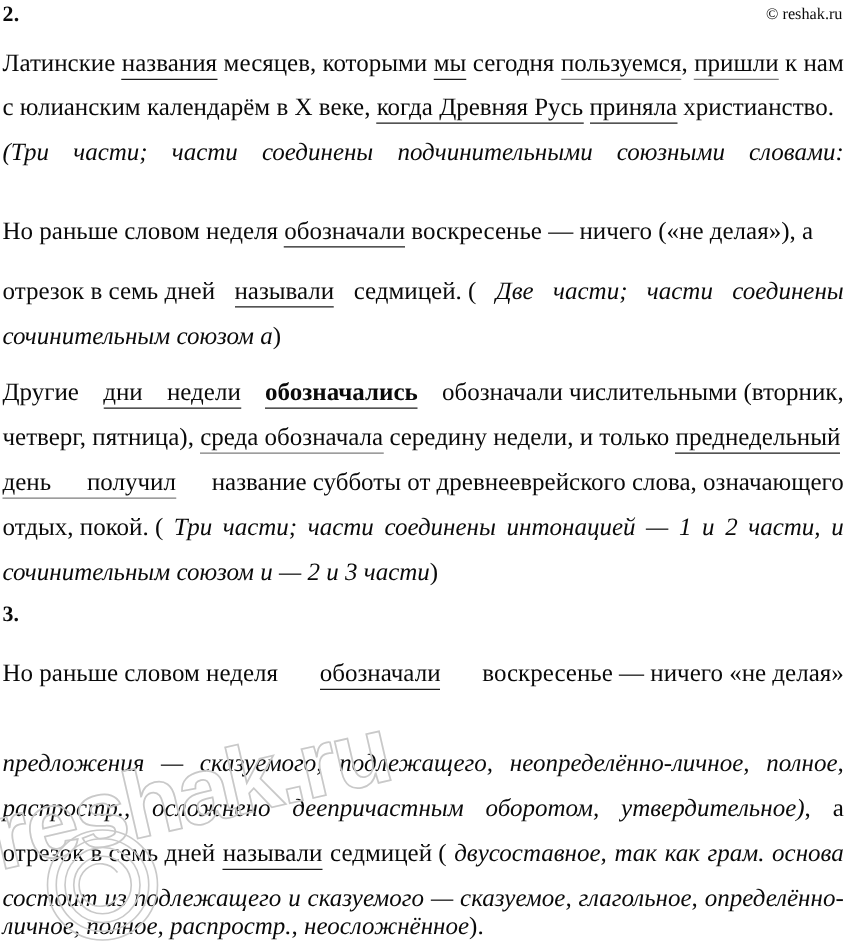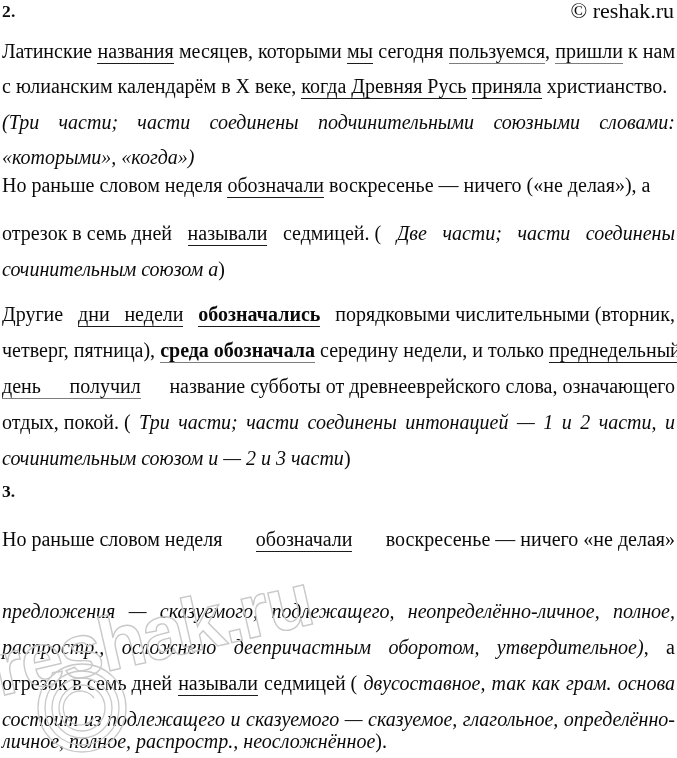--- a/index.html
+++ b/index.html
@@ -38,21 +38,21 @@
     top: 0px;
     font-weight: bold;
     font-size: 17.5px;
     line-height: 22px;
     letter-spacing: 0.2px;
   }
   .copyright {
     position: absolute;
     right: 3px;
     top: 0px;
-    font-size: 22px;
+    font-size: 13px;
     line-height: 22px;
     white-space: nowrap;
   }
   .para.lastline-left > :last-child { }
 
   .para i, .ital {
     font-style: italic;
   }
 
   u.ul {
@@ -144,23 +144,20 @@
     <span class="w">с юлианским календарём в X веке,</span> 
     <u class="ul" style="border-bottom-color: rgb(28, 28, 28);">когда Древняя Русь</u> 
     <u class="ul" style="border-bottom-color: rgb(28, 28, 28);">приняла</u> 
     <span class="w">христианство.</span>
   </div>
 
   <div class="ln" style="top:111px;">
     <i class="ital">(Три части; части соединены подчинительными союзными словами:</i>
   </div>
 
-  <div class="ln natural" style="top:146px;">
-    <i class="ital">«которыми», «когда»)</i>
-  </div>
 
   <div class="ln natural" style="top:174px;">
     <span class="w">Но раньше словом неделя</span> 
     <u class="ul" style="border-bottom-color: rgb(28, 28, 28);">обозначали</u> 
     <span class="w">воскресенье — ничего («не делая»), а</span>
   </div>
 
   <div class="ln" style="top:222px;">
     <span class="w">отрезок в семь дней</span> 
     <u class="ul" style="border-bottom-color: rgb(28, 28, 28);">называли</u> 
@@ -169,26 +166,26 @@
   </div>
 
   <div class="ln natural" style="top:258px;">
     <i class="ital">сочинительным союзом а</i><span>)</span>
   </div>
 
   <div class="ln" style="top:303px;">
     <span class="w">Другие</span> 
     <u class="ul" style="border-bottom-color: rgb(28, 28, 28);">дни недели</u> 
     <u class="ul" style="border-bottom-color: rgb(28, 28, 28); font-weight: bold;">обозначались</u> 
-    <span class="w">порядковыми числительными (вторник,</span>
+    <span class="w">обозначали числительными (вторник,</span>
   </div>
 
   <div class="ln natural" style="top:339px;">
     <span class="w">четверг, пятница),</span> 
-    <u class="ul-gray" style="border-bottom-color: rgb(125, 125, 125); font-weight: bold;">среда обозначала</u> 
+    <u class="ul-gray" style="border-bottom-color: rgb(125, 125, 125);">среда обозначала</u> 
     <span class="w">середину недели, и только</span> 
     <u class="ul" style="border-bottom-color: rgb(28, 28, 28);">преднедельный</u>
   </div>
 
   <div class="ln" style="top:375px;">
     <u class="ul-gray" style="border-bottom-color: rgb(125, 125, 125);">день получил</u> 
     <span class="w">название субботы от древнееврейского слова, означающего</span>
   </div>
 
   <div class="ln" style="top:411px;">

